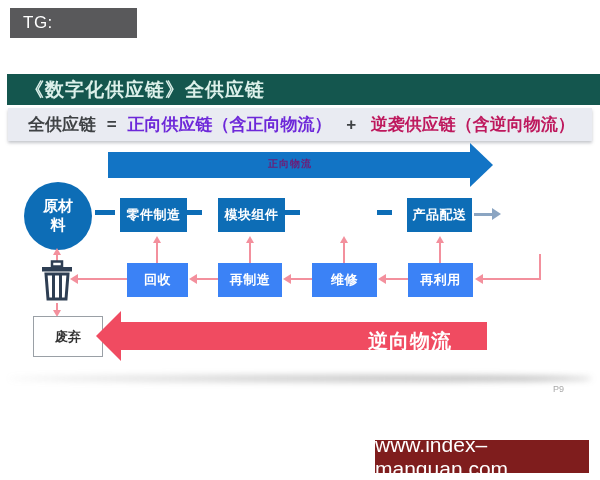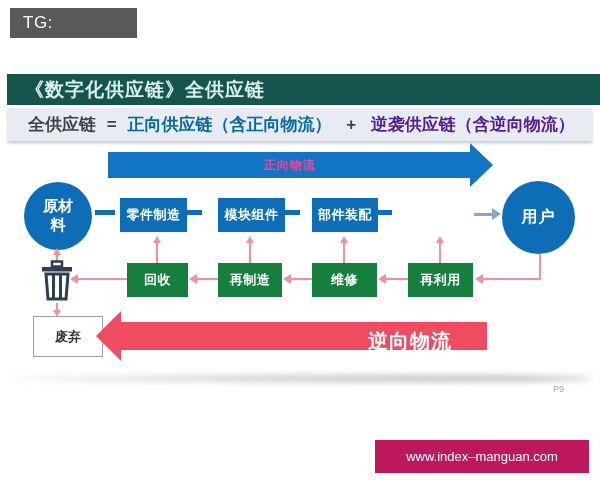--- a/index.html
+++ b/index.html
@@ -15,30 +15,30 @@
   .title-text{position:absolute;left:18px;top:0;height:31px;line-height:31px;color:#dcf0ea;
               font-size:19px;font-weight:bold;letter-spacing:1px;}
 
   
   .formula-bar{position:absolute;left:8px;top:108px;width:584px;height:33px;background:#e9ebf2;
                box-shadow:0 2px 3px rgba(90,95,110,.35);line-height:33px;font-size:17px;font-weight:bold;
                padding-left:20px;box-sizing:border-box;color:#3f4245;white-space:nowrap;}
   .formula-bar span{display:inline-block;}
   .f-total{margin-right:6px;}
   .f-eq{margin-right:6px;}
-  .f-fwd{color:#0369a1;margin-right:10px;}
+  .f-fwd{color:#6d28d9;margin-right:10px;}
   .f-plus{margin-right:10px;}
-  .f-rev{color:#4c1d95;}
+  .f-rev{color:#be185d;}
 
   
   .fwd-body{position:absolute;left:108px;top:152px;width:362px;height:26px;background:#1274c5;}
   .fwd-head{position:absolute;left:470px;top:143px;width:0;height:0;border-top:22px solid transparent;
             border-bottom:22px solid transparent;border-left:23px solid #1274c5;}
-  .fwd-label{position:absolute;left:240px;top:157px;width:100px;text-align:center;color:#ec4899;
-             font-size:12px;font-weight:bold;letter-spacing:1px;}
+  .fwd-label{position:absolute;left:240px;top:157px;width:100px;text-align:center;color:#701a75;
+             font-size:10px;font-weight:bold;letter-spacing:1px;}
 
   
   .circle{position:absolute;border-radius:50%;background:#0d6db6;color:#fff;font-weight:bold;
           display:flex;align-items:center;justify-content:center;text-align:center;}
   .c-raw{left:24px;top:182px;width:68px;height:68px;font-size:15px;line-height:1.25;}
   .c-raw .wrap{width:34px;}
   .c-user{left:502px;top:181px;width:73px;height:73px;font-size:16px;letter-spacing:1px;}
 
   
   .pbox{position:absolute;top:198px;height:34px;background:#0d6db6;color:#fff;font-size:13px;
@@ -46,21 +46,21 @@
 
   
   .stub{position:absolute;top:210px;height:5px;background:#0d6db6;}
 
   
   .gray-shaft{position:absolute;left:474px;top:213px;width:20px;height:3px;background:#8ba5c2;}
   .gray-head{position:absolute;left:492px;top:208px;width:0;height:0;border-top:6px solid transparent;
              border-bottom:6px solid transparent;border-left:9px solid #8ba5c2;}
 
   
-  .rbox{position:absolute;top:263px;height:34px;background:#15803d;color:#fff;font-size:13px;
+  .rbox{position:absolute;top:263px;height:34px;background:#3b82f6;color:#fff;font-size:13px;
         font-weight:bold;display:flex;align-items:center;justify-content:center;letter-spacing:.5px;}
 
   
   .shaft-v{position:absolute;width:2px;background:#f3909d;}
   .shaft-h{position:absolute;height:2px;background:#f3909d;}
   .tri-up{position:absolute;width:0;height:0;border-left:4px solid transparent;
           border-right:4px solid transparent;border-bottom:7px solid #f3909d;}
   .tri-down{position:absolute;width:0;height:0;border-left:4px solid transparent;
             border-right:4px solid transparent;border-top:7px solid #f3909d;}
   .tri-left{position:absolute;width:0;height:0;border-top:5px solid transparent;
@@ -81,22 +81,22 @@
   .rev-label{position:absolute;left:360px;top:328px;width:100px;text-align:center;color:#fff;
              font-size:20px;font-weight:bold;letter-spacing:1px;}
 
   
   .pagenum{position:absolute;left:545px;top:384px;font-size:9px;color:#a8a8a8;padding-left:8px;}
   .slide-shadow{position:absolute;left:8px;top:375px;width:584px;height:7px;
                 background:linear-gradient(to right,rgba(120,120,120,.10),rgba(70,70,70,.45));
                 filter:blur(3px);border-radius:50%;}
 
   
-  .wm-bar{position:absolute;left:375px;top:440px;width:214px;height:33px;background:#be185d;
-          color:#fff;font-size:13px;display:flex;align-items:center;justify-content:center;}
+  .wm-bar{position:absolute;left:375px;top:440px;width:214px;height:33px;background:#7f1d1d;
+          color:#fff;font-size:21px;display:flex;align-items:center;justify-content:center;}
 </style>
 </head>
 <body>
 
 <div id="canvas">
 
   <div class="badge">TG: MYYJJPP</div>
 
   <div class="title-bar">
     <div class="title-text">《数字化供应链》全供应链</div>
@@ -111,27 +111,24 @@
   </div>
 
   <div class="fwd-body"></div>
   <div class="fwd-head"></div>
   <div class="fwd-label">正向物流</div>
 
   <div class="circle c-raw">
     <span class="wrap">原材料</span>
   </div>
 
-  <div class="circle c-user">
-    <span>用户</span>
-  </div>
 
   <div class="pbox" style="left:218px;width:67px">模块组件</div>
   <div class="pbox" style="left:120px;width:67px">零件制造</div>
-  <div class="pbox" style="left:312px;width:66px">部件装配</div>
+  <div class="pbox" style="left:407px;width:65px">产品配送</div>
 
   <div class="stub" style="left:95px;width:20px"></div>
   <div class="stub" style="left:187px;width:15px"></div>
   <div class="stub" style="left:285px;width:15px"></div>
   <div class="stub" style="left:377px;width:15px"></div>
 
   <div class="gray-shaft"></div>
   <div class="gray-head"></div>
 
   <div class="rbox" style="left:127px;width:61px">回收</div>

